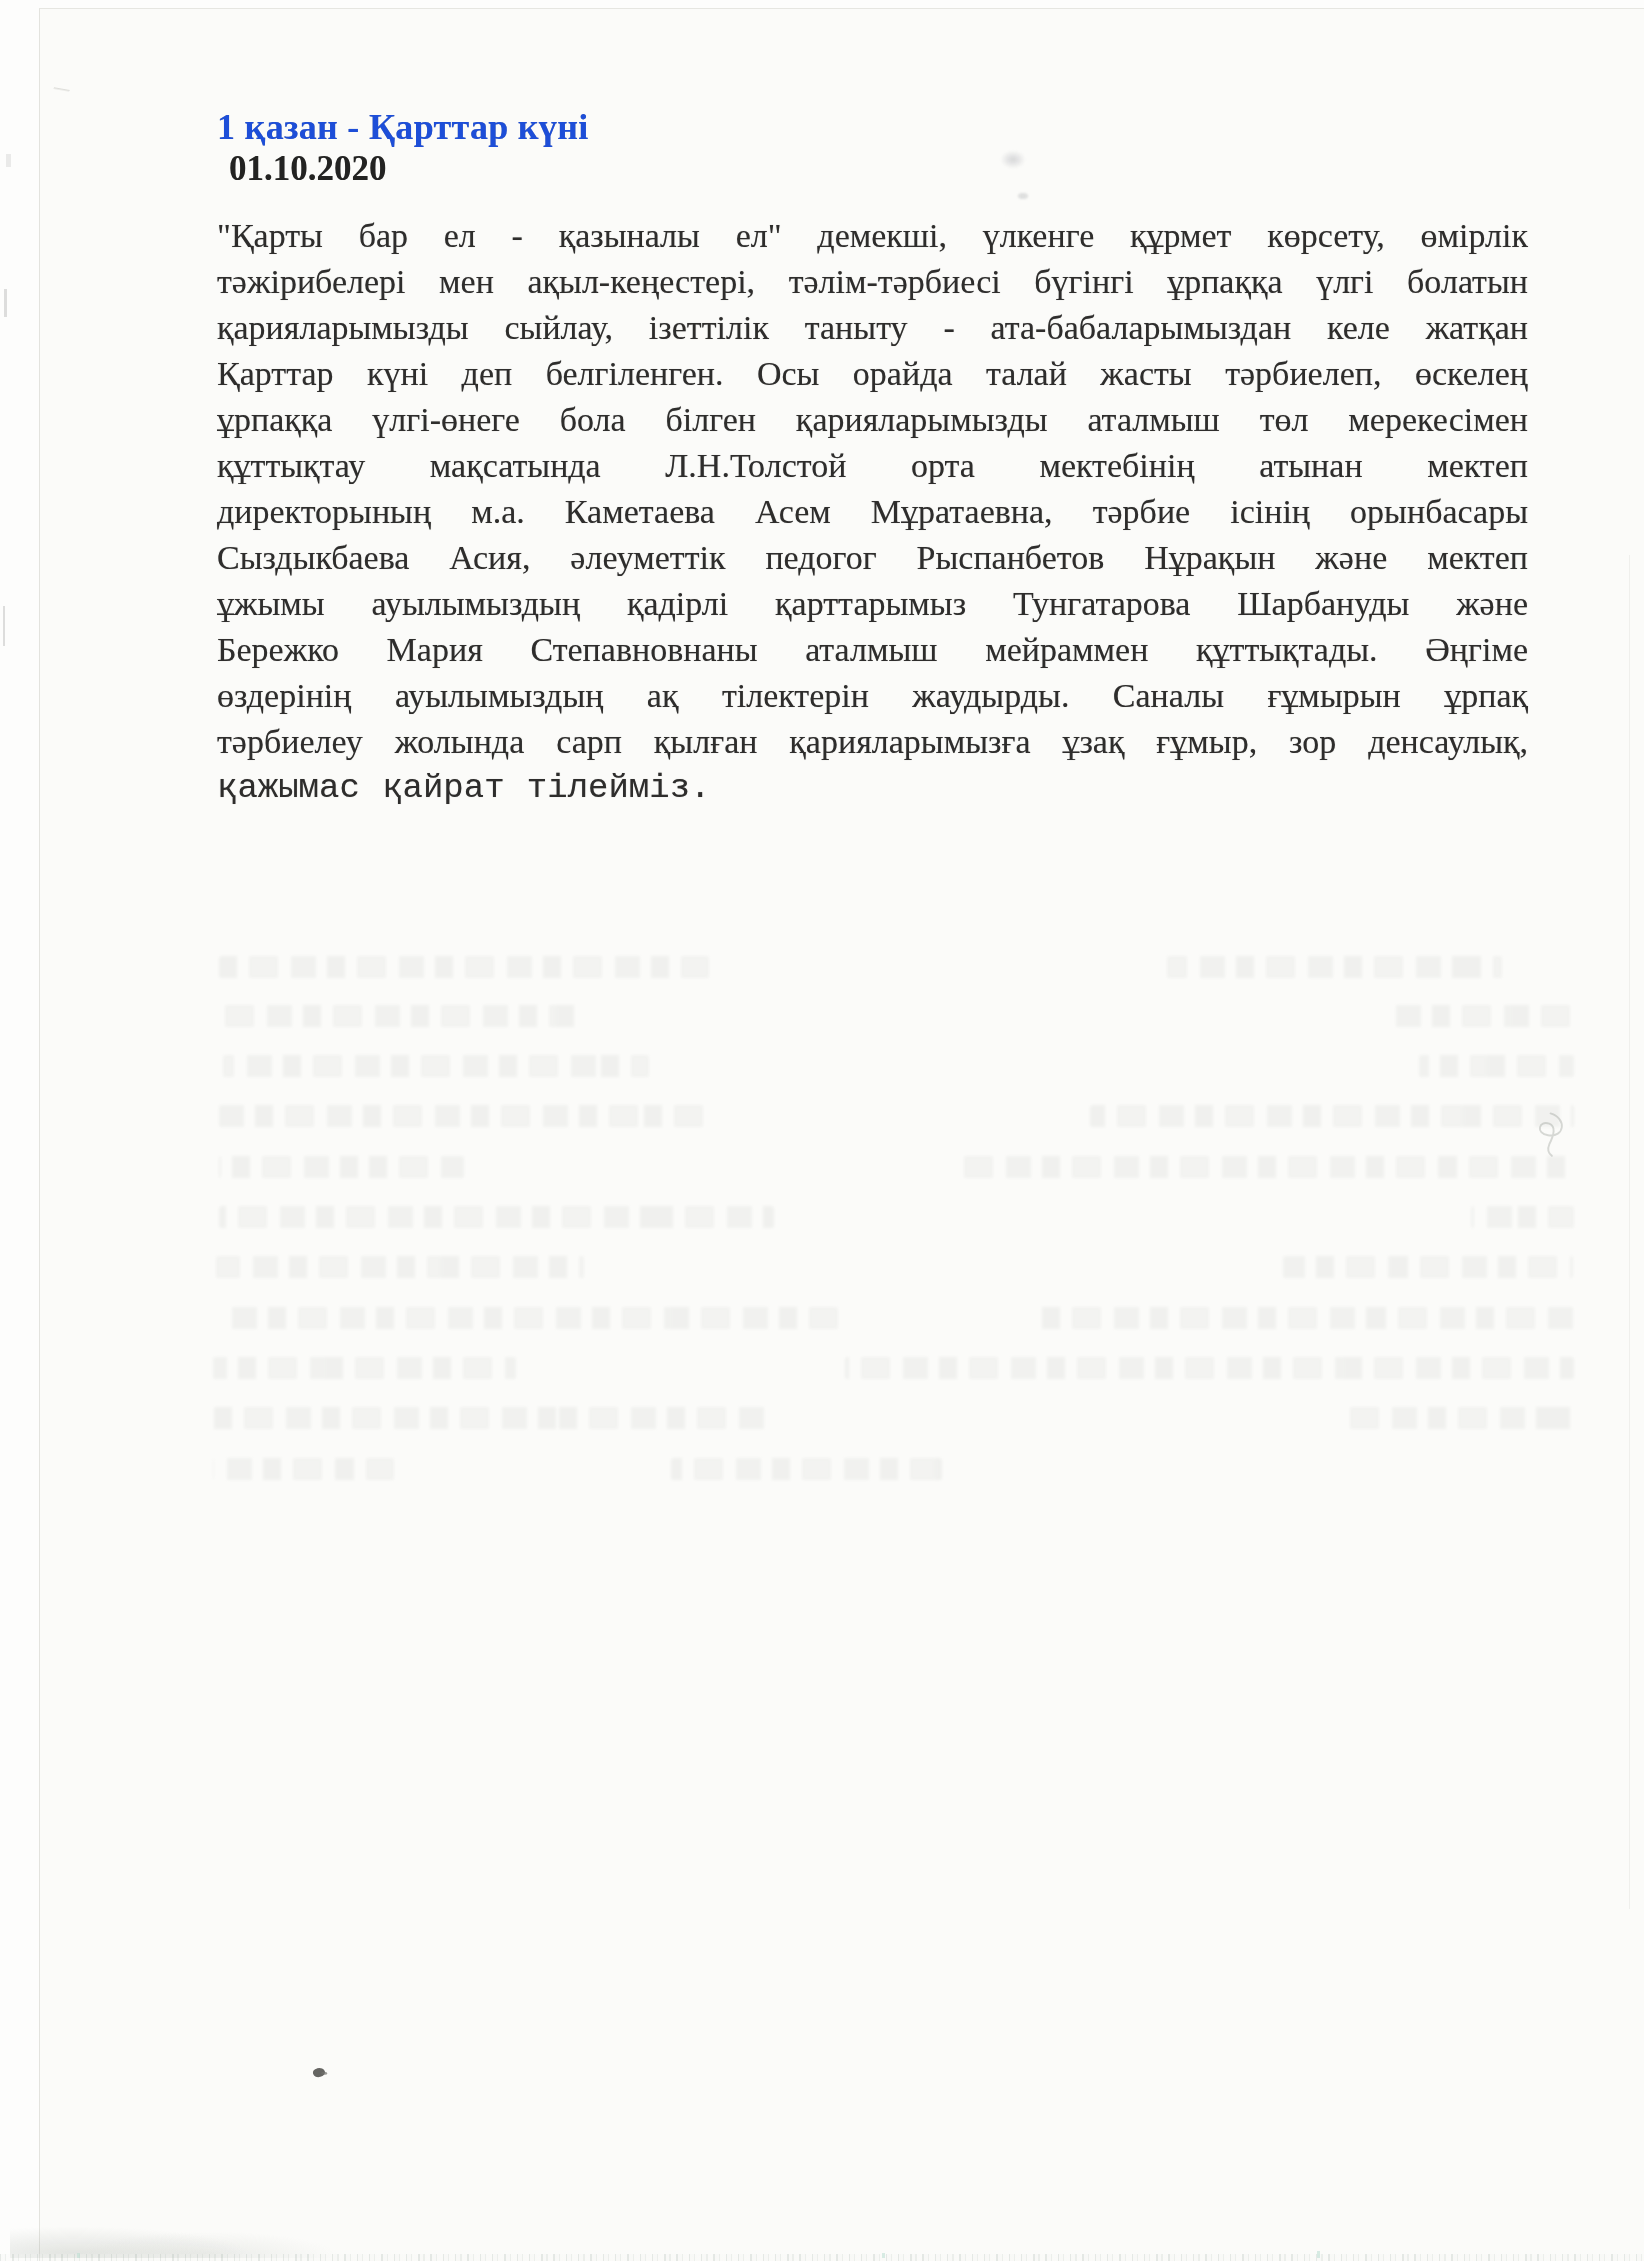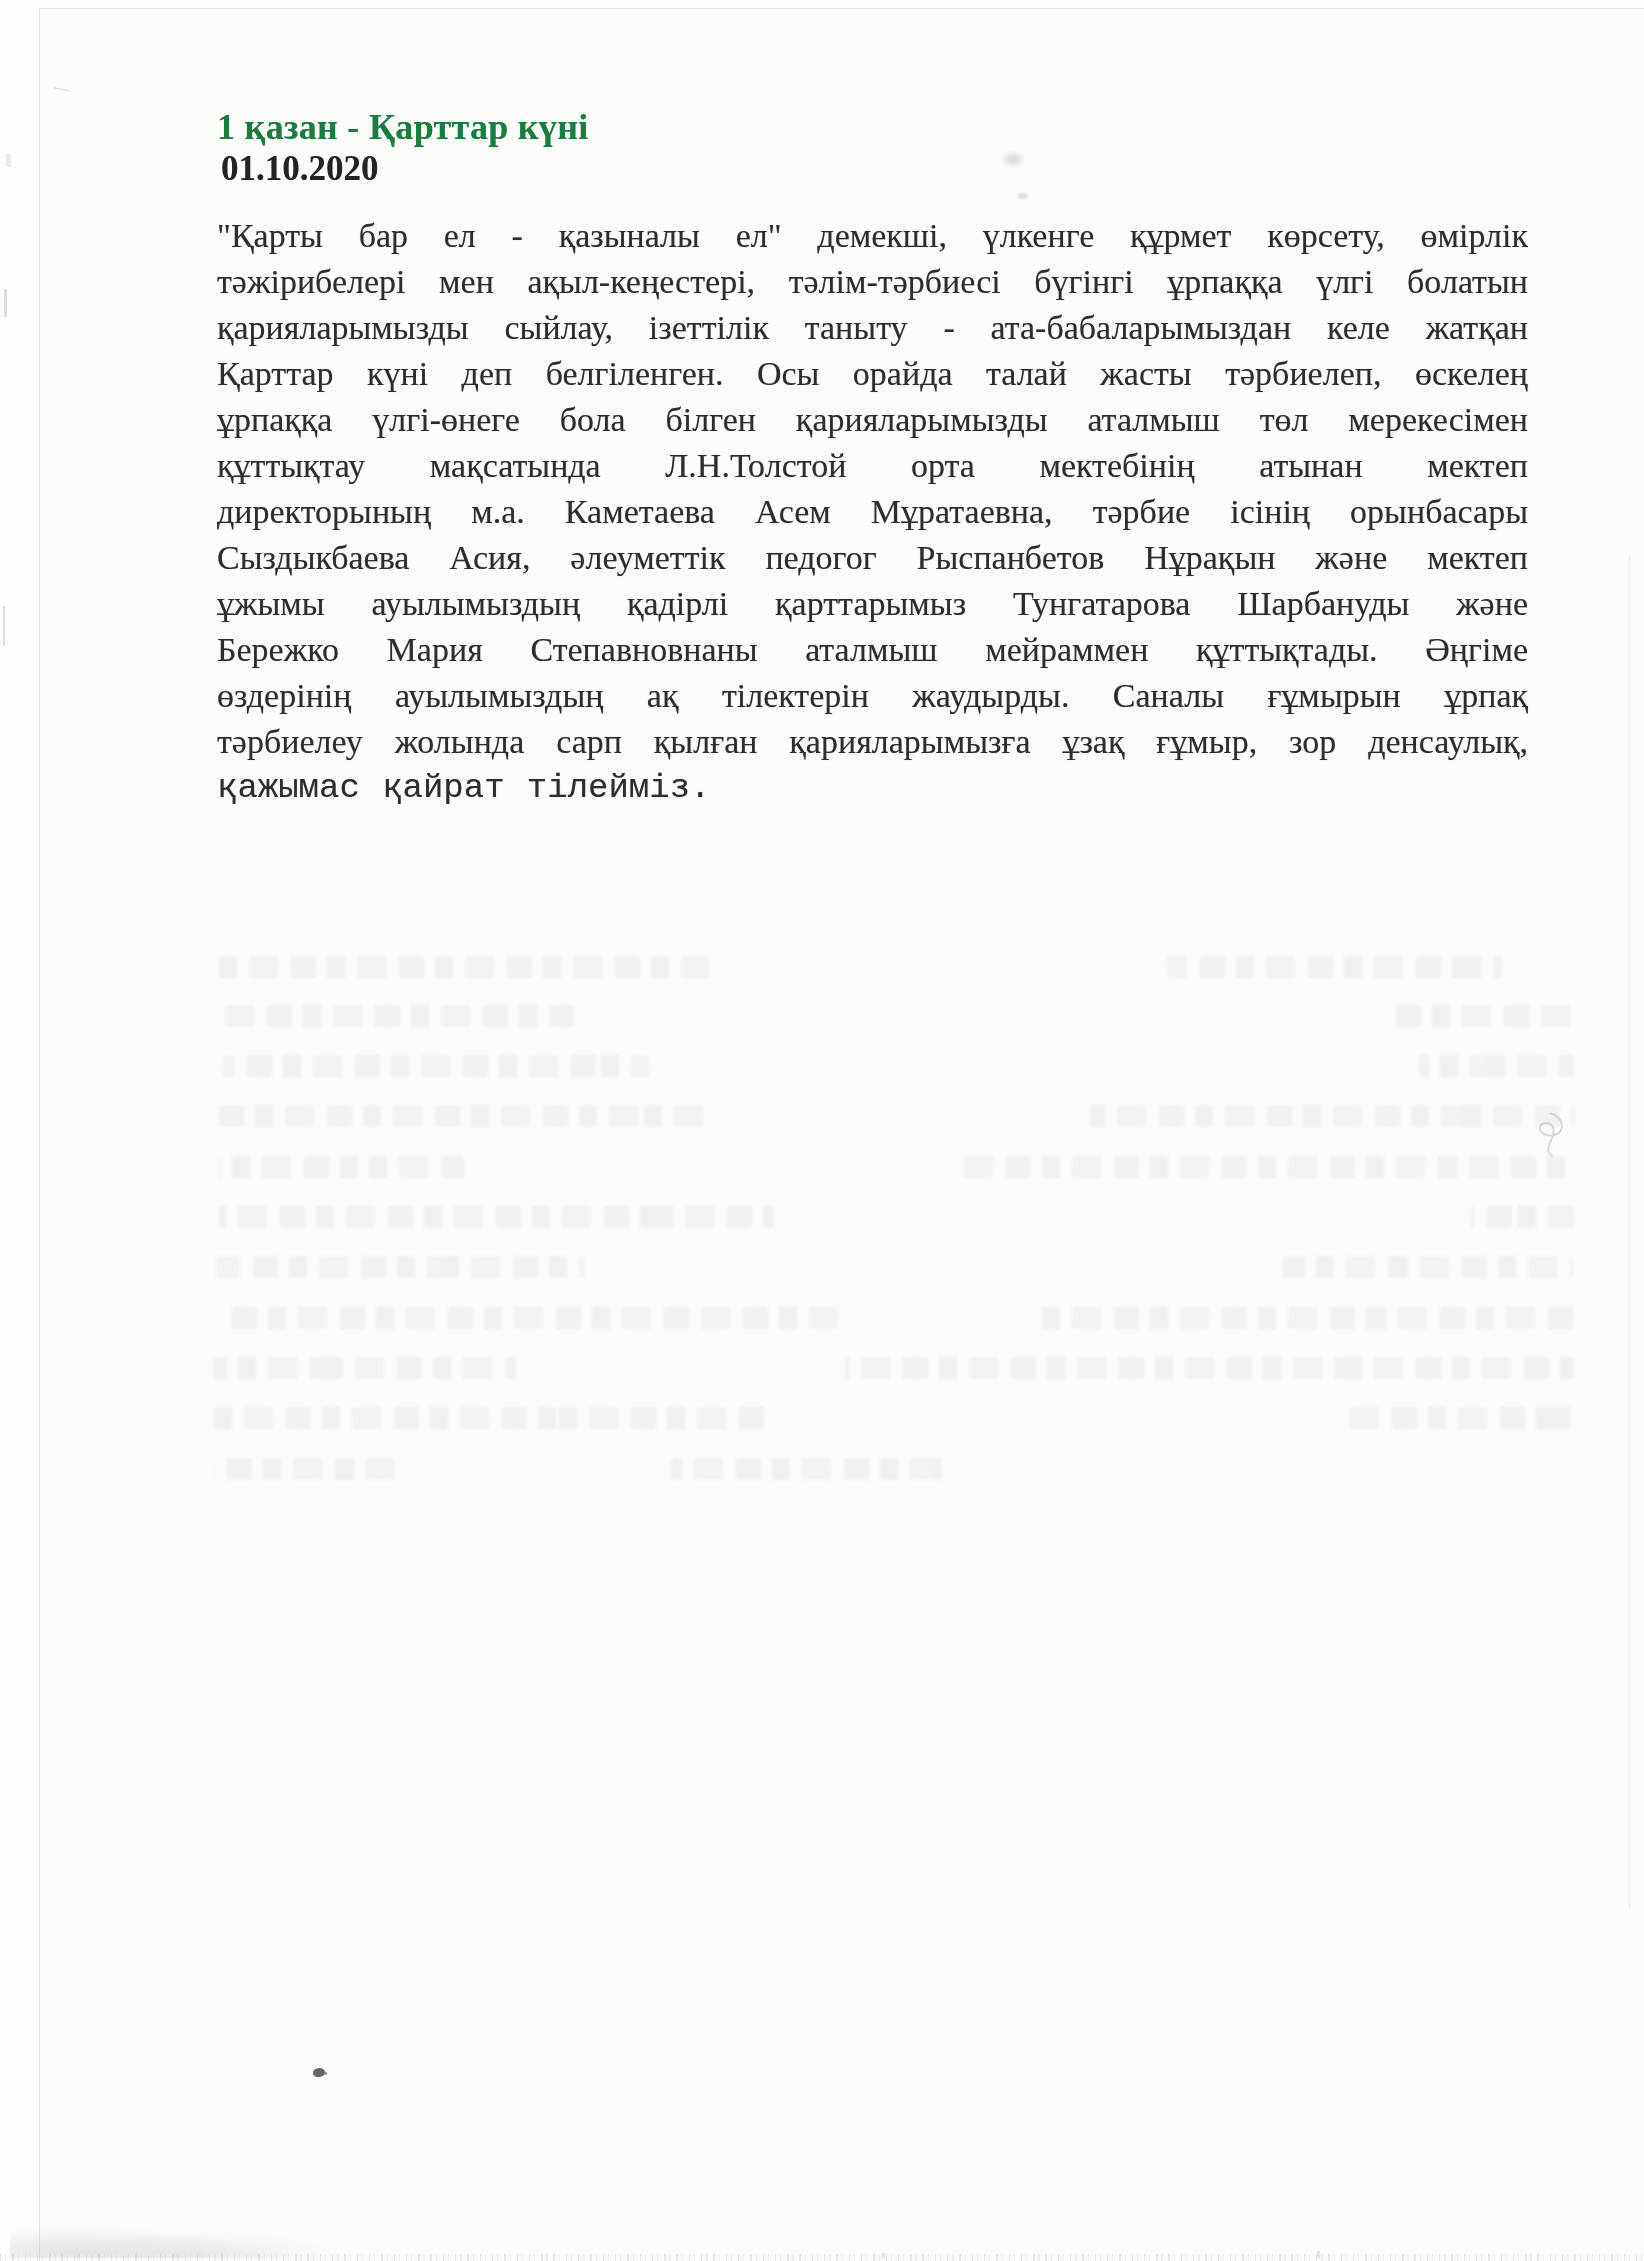--- a/index.html
+++ b/index.html
@@ -44,28 +44,28 @@
     color: #2d2c2b;
   }
   .doc-title {
     position: absolute;
     top: 80px;
     left: 0;
     font-size: 36px;
     font-weight: 700;
     line-height: 46px;
     letter-spacing: 0.3px;
-    color: #15803d;
+    color: #1d4ed8;
     text-shadow: 0 0 0.6px rgba(30,30,30,0.35);
     white-space: nowrap;
   }
   .doc-date {
     position: absolute;
     top: 147px;
-    left: 4px;
+    left: 12px;
     font-size: 35px;
     font-weight: 700;
     line-height: 43px;
     color: #232322;
     text-shadow: 0 0 0.6px rgba(30,30,30,0.35);
     white-space: nowrap;
   }
   .paragraph {
     position: absolute;
     top: 213px;

